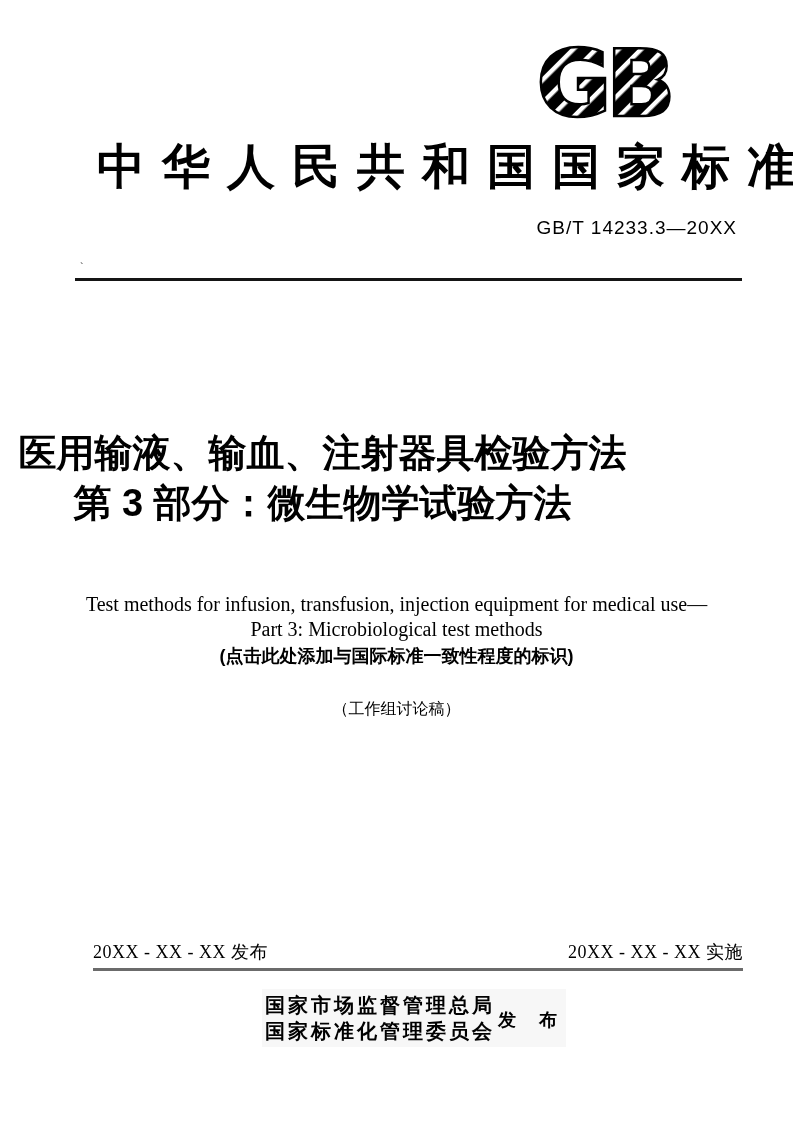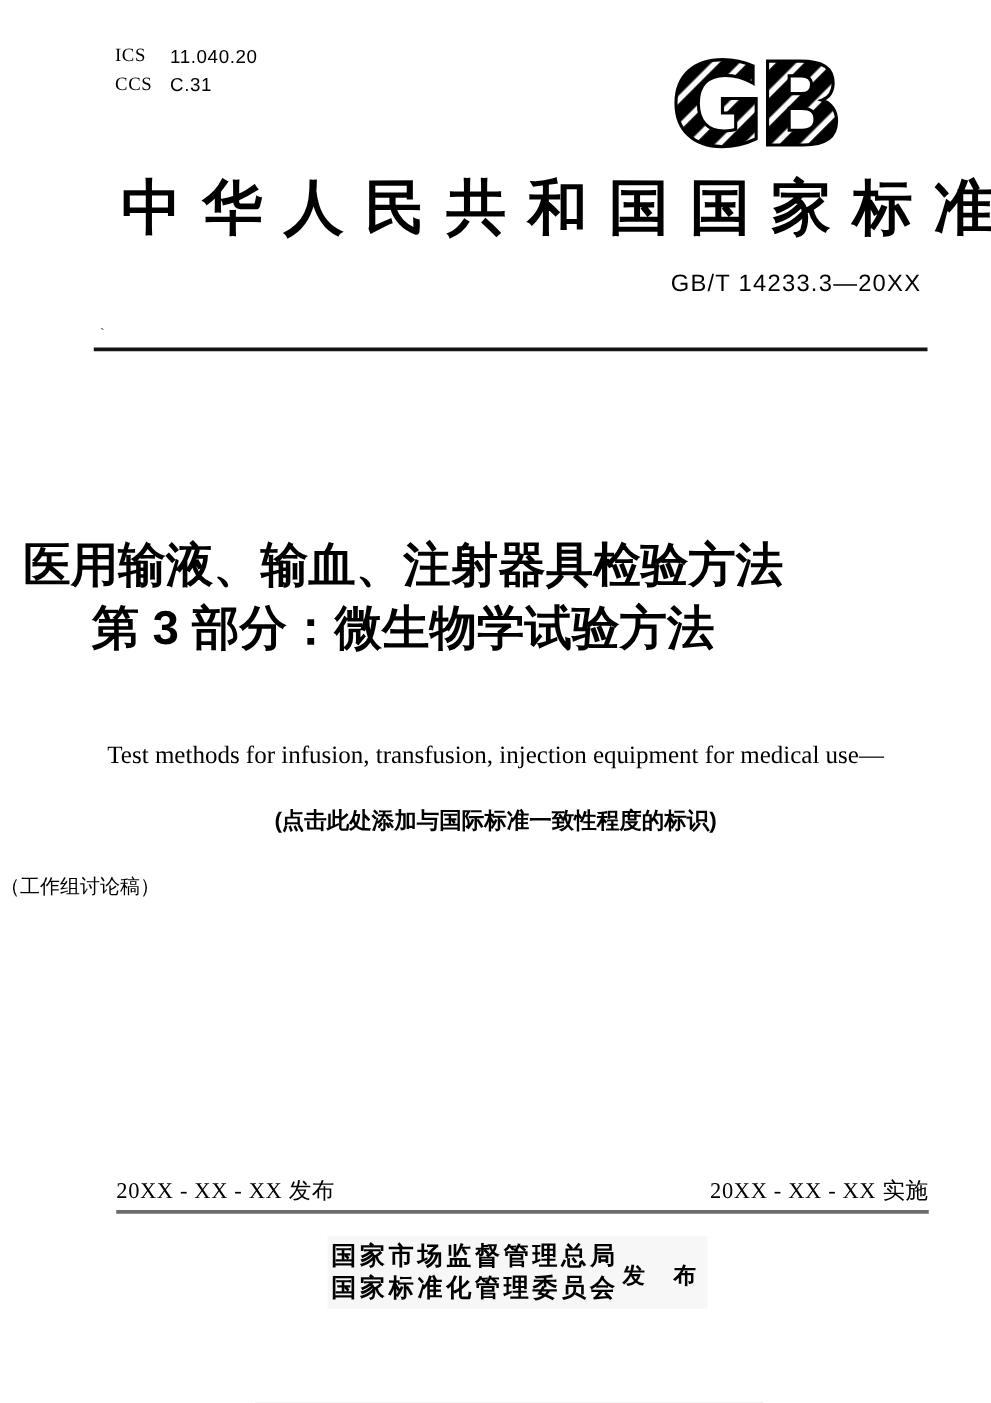--- a/index.html
+++ b/index.html
@@ -121,20 +121,21 @@
     font-size: 18px;
     font-family: "Liberation Sans", "DejaVu Sans", sans-serif;
     cursor: pointer;
   }
 
   .draft-note {
     position: absolute;
     left: 0;
     top: 699px;
     width: 793px;
+    text-align: center;
     font-family: "Liberation Serif", "DejaVu Serif", serif;
     font-size: 16px;
   }
 
   
   .date-row {
     position: absolute;
     left: 93px;
     top: 940px;
     width: 650px;
@@ -181,30 +182,20 @@
     letter-spacing: 6px;
     white-space: nowrap;
     padding-top: 4px;
   }
 </style>
 </head>
 <body>
 
 <div class="page">
 
-  <div class="codes">
-    <div class="code-row">
-      <span class="code-label">ICS</span>
-      <span class="code-value">11.040.20</span>
-    </div>
-    <div class="code-row">
-      <span class="code-label">CCS</span>
-      <span class="code-value">C.31</span>
-    </div>
-  </div>
 
   <div class="gb-logo">
     <svg width="162" height="88" viewBox="0 0 162 88" xmlns="http://www.w3.org/2000/svg">
       <defs>
         <pattern id="gbStripes" patternUnits="userSpaceOnUse" width="16" height="16" patternTransform="rotate(45)">
           <rect width="16" height="16" fill="#000"></rect>
           <rect x="10" width="4.5" height="16" fill="#fff"></rect>
         </pattern>
       </defs>
       <text x="81" y="78" text-anchor="middle" font-family="'DejaVu Sans', sans-serif" font-weight="bold" font-size="92" letter-spacing="-6" fill="url(#gbStripes)" stroke="#000" stroke-width="2.5">GB</text>
@@ -219,20 +210,21 @@
 
   <div class="rule-top"></div>
 
   <div class="title-cn">
     <div>医用输液、输血、注射器具检验方法</div>
     <div>第 3 部分：微生物学试验方法</div>
   </div>
 
   <div class="title-en">
     <div>Test methods for infusion, transfusion, injection equipment for medical use—</div>
+    <div>Part 3: Microbiological test methods</div>
   </div>
 
   <div class="consistency-note">(点击此处添加与国际标准一致性程度的标识)</div>
 
   <div class="draft-note">（工作组讨论稿）</div>
 
   <div class="date-row">
     <span>20XX - XX - XX 发布</span>
     <span>20XX - XX - XX 实施</span>
   </div>

